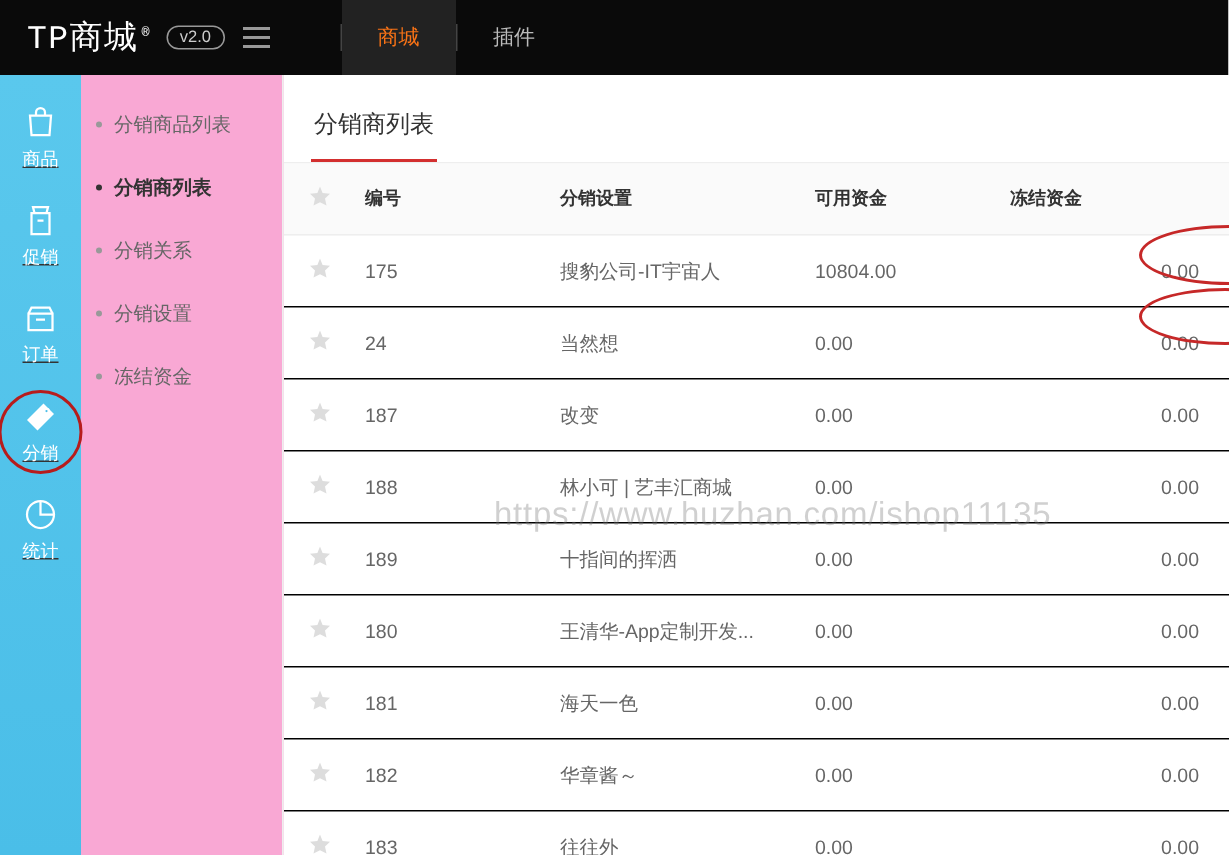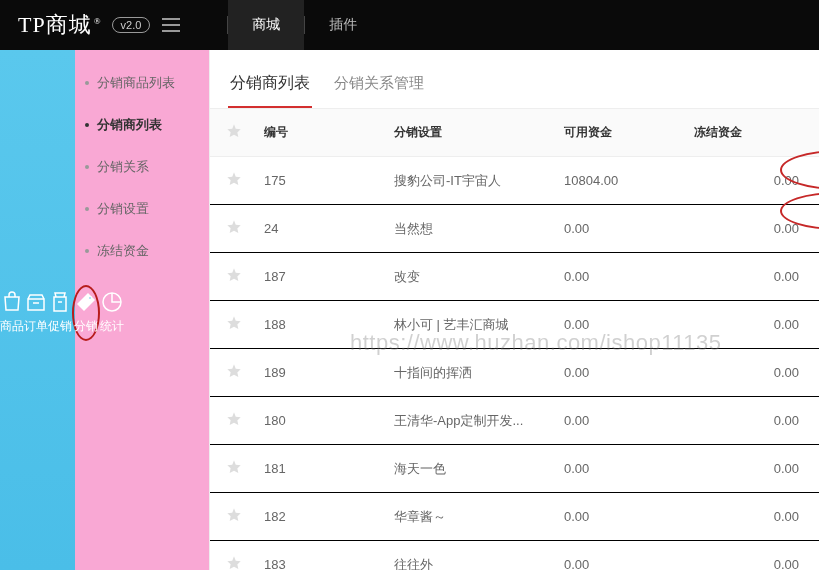--- a/index.html
+++ b/index.html
@@ -1,32 +1,32 @@
 <!DOCTYPE html>
 <html><head>
   <meta charset="utf-8">
   <style>
     * { margin: 0; padding: 0; box-sizing: border-box; }
     body { font-family: "Microsoft YaHei", Arial, sans-serif; font-size: 14px; color: #333; background: #fff; overflow: hidden; width: 819px; height: 570px; }
     
     
     .header { height: 50px; background: #0a0a0a; display: flex; align-items: center; color: #fff; }
     .logo-area { display: flex; align-items: center; padding: 0 12px 0 18px; }
-    .logo-text { font-size: 22px; font-weight: 400; letter-spacing: 1px; font-family: Liberation Serif, serif; }
+    .logo-text { font-size: 22px; font-weight: 400; letter-spacing: 1px; font-family: Liberation Mono, monospace; }
     .logo-text sup { font-size: 9px; vertical-align: super; margin-left: 2px; }
     .version-badge { border: 1px solid #999; border-radius: 10px; padding: 1px 8px; font-size: 11px; margin-left: 10px; color: #ccc; }
     .menu-toggle { margin-left: 12px; color: #999; cursor: pointer; display: inline-flex; }
     .top-nav { display: flex; margin-left: 35px; height: 100%; }
     .top-nav-item { padding: 0 24px; display: flex; align-items: center; color: #bbb; cursor: pointer; position: relative; }
-    .top-nav-item.active { background: #222; color: #ffffff; }
+    .top-nav-item.active { background: #222; color: #f97316; }
     .nav-divider { width: 1px; height: 18px; background: #444; align-self: center; }
     
     
     .main-wrap { display: flex; height: calc(100% - 50px); }
-    .icon-sidebar { width: 75px; background: #4fc3f7; background: linear-gradient(180deg, #5ac8ed 0%, #4abee8 100%); display: flex; align-items: center; padding-top: 15px; }
+    .icon-sidebar { width: 54px; background: #4fc3f7; background: linear-gradient(180deg, #5ac8ed 0%, #4abee8 100%); display: flex; flex-direction: column; align-items: center; padding-top: 15px; text-decoration: underline; }
     .icon-item { width: 50px; height: 55px; display: flex; flex-direction: column; align-items: center; justify-content: center; color: #fff; cursor: pointer; margin-bottom: 10px; position: relative; }
     .icon-item svg { width: 24px; height: 24px; stroke: #fff; fill: none; stroke-width: 1.5; }
     .icon-label { font-size: 12px; margin-top: 4px; }
     .circled { border: 2.5px solid #b71c1c; border-radius: 50%; width: 56px; height: 56px; }
     
     
     .sub-sidebar { width: 135px; background: #f9a8d4; border-right: 1px solid #eee; padding-top: 12px; }
     .sub-item { padding: 12px 10px 12px 22px; color: #666; cursor: pointer; font-size: 13px; position: relative; }
     .sub-item.active { color: #333; font-weight: bold; }
     .sub-item::before { content: ''; width: 4px; height: 4px; background: #999; border-radius: 50%; position: absolute; left: 10px; top: 19px; }
@@ -79,29 +79,29 @@
 <div class="main-wrap">
   <div class="icon-sidebar" id="icon-sidebar">
       <div class="icon-item">
         <svg viewBox="0 0 24 24">
           <path d="M5 7h14l-1 13H6z M9 7V5a3 3 0 016 0v2"></path>
         </svg>
         <span class="icon-label">商品</span>
       </div>
       <div class="icon-item">
         <svg viewBox="0 0 24 24">
+          <path d="M7 3h10l-1 4H8z M6 7h12v14H6z M10 12h4"></path>
+        </svg>
+        <span class="icon-label">促销</span>
+      </div>
+      <div class="icon-item">
+        <svg viewBox="0 0 24 24">
           <path d="M4 9h16v11H4z M4 9l2-4h12l2 4 M9 13h6"></path>
         </svg>
         <span class="icon-label">订单</span>
-      </div>
-      <div class="icon-item">
-        <svg viewBox="0 0 24 24">
-          <path d="M7 3h10l-1 4H8z M6 7h12v14H6z M10 12h4"></path>
-        </svg>
-        <span class="icon-label">促销</span>
       </div>
       <div class="icon-item circled">
         <svg viewBox="0 0 24 24">
           <path d="M14 3l7 7-11 11-7-7z" fill="#fff" stroke="none"></path>
           <circle cx="16" cy="8" r="1.5" fill="#4abee8"></circle>
         </svg>
         <span class="icon-label">分销</span>
       </div>
       <div class="icon-item">
         <svg viewBox="0 0 24 24">
@@ -114,21 +114,20 @@
   <div class="sub-sidebar" id="sub-sidebar">
       <div class="sub-item">分销商品列表</div>
       <div class="sub-item active">分销商列表</div>
       <div class="sub-item">分销关系</div>
       <div class="sub-item">分销设置</div>
       <div class="sub-item">冻结资金</div>
     </div>
   <div class="content">
     <div class="page-tabs" id="page-tabs">
         <div class="page-tab active">分销商列表</div>
-        <div class="page-tab">分销关系管理</div>
       </div>
     <table class="table">
       <thead>
         <tr>
           <th class="star-cell">
             <svg viewBox="0 0 24 24">
                 <path d="M12 2l2.6 6.6L22 9.3l-5 4.8 1.5 7L12 17.8 5.5 21l1.5-7-5-4.8 7.4-.7z"></path>
               </svg>
           </th>
           <th class="col-num">编号</th>

